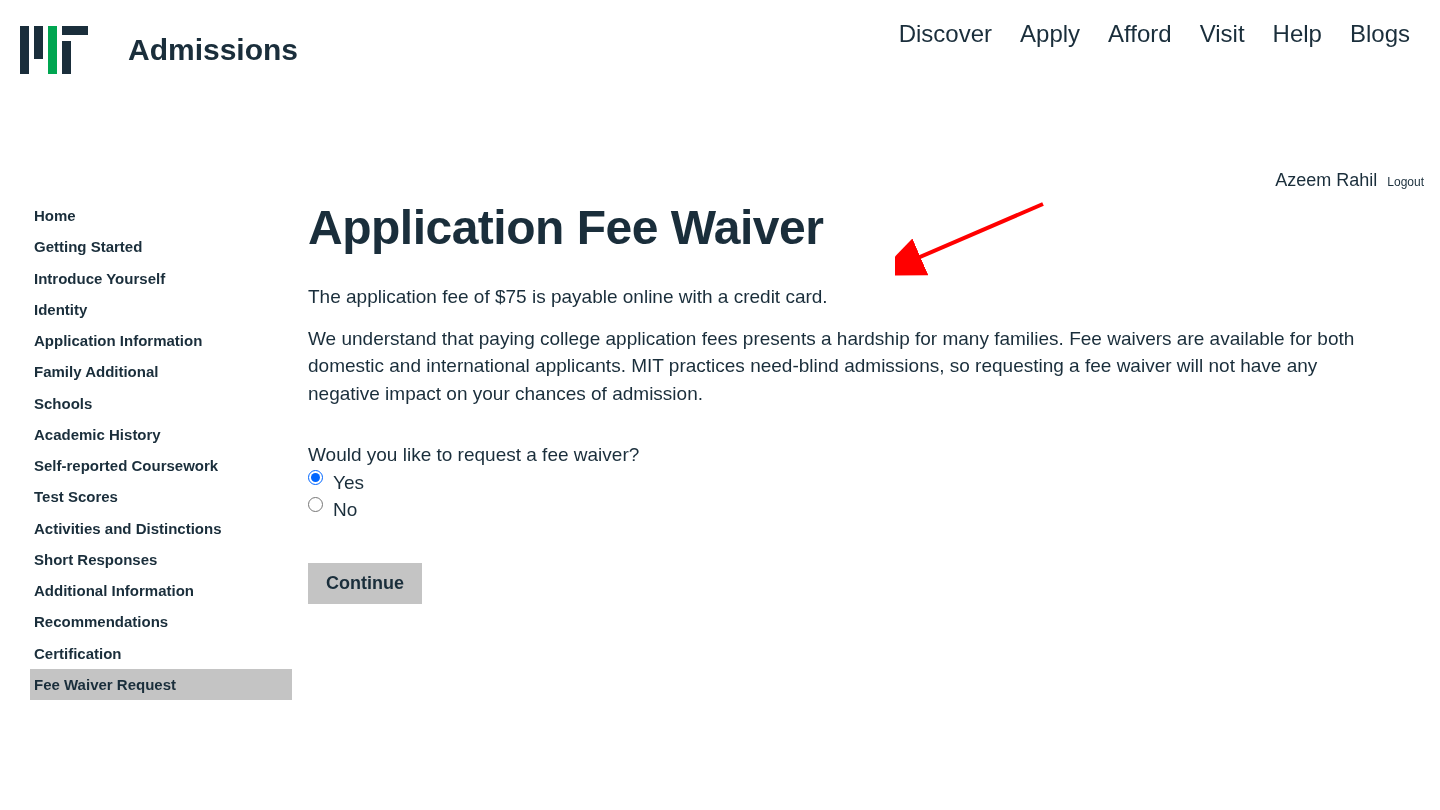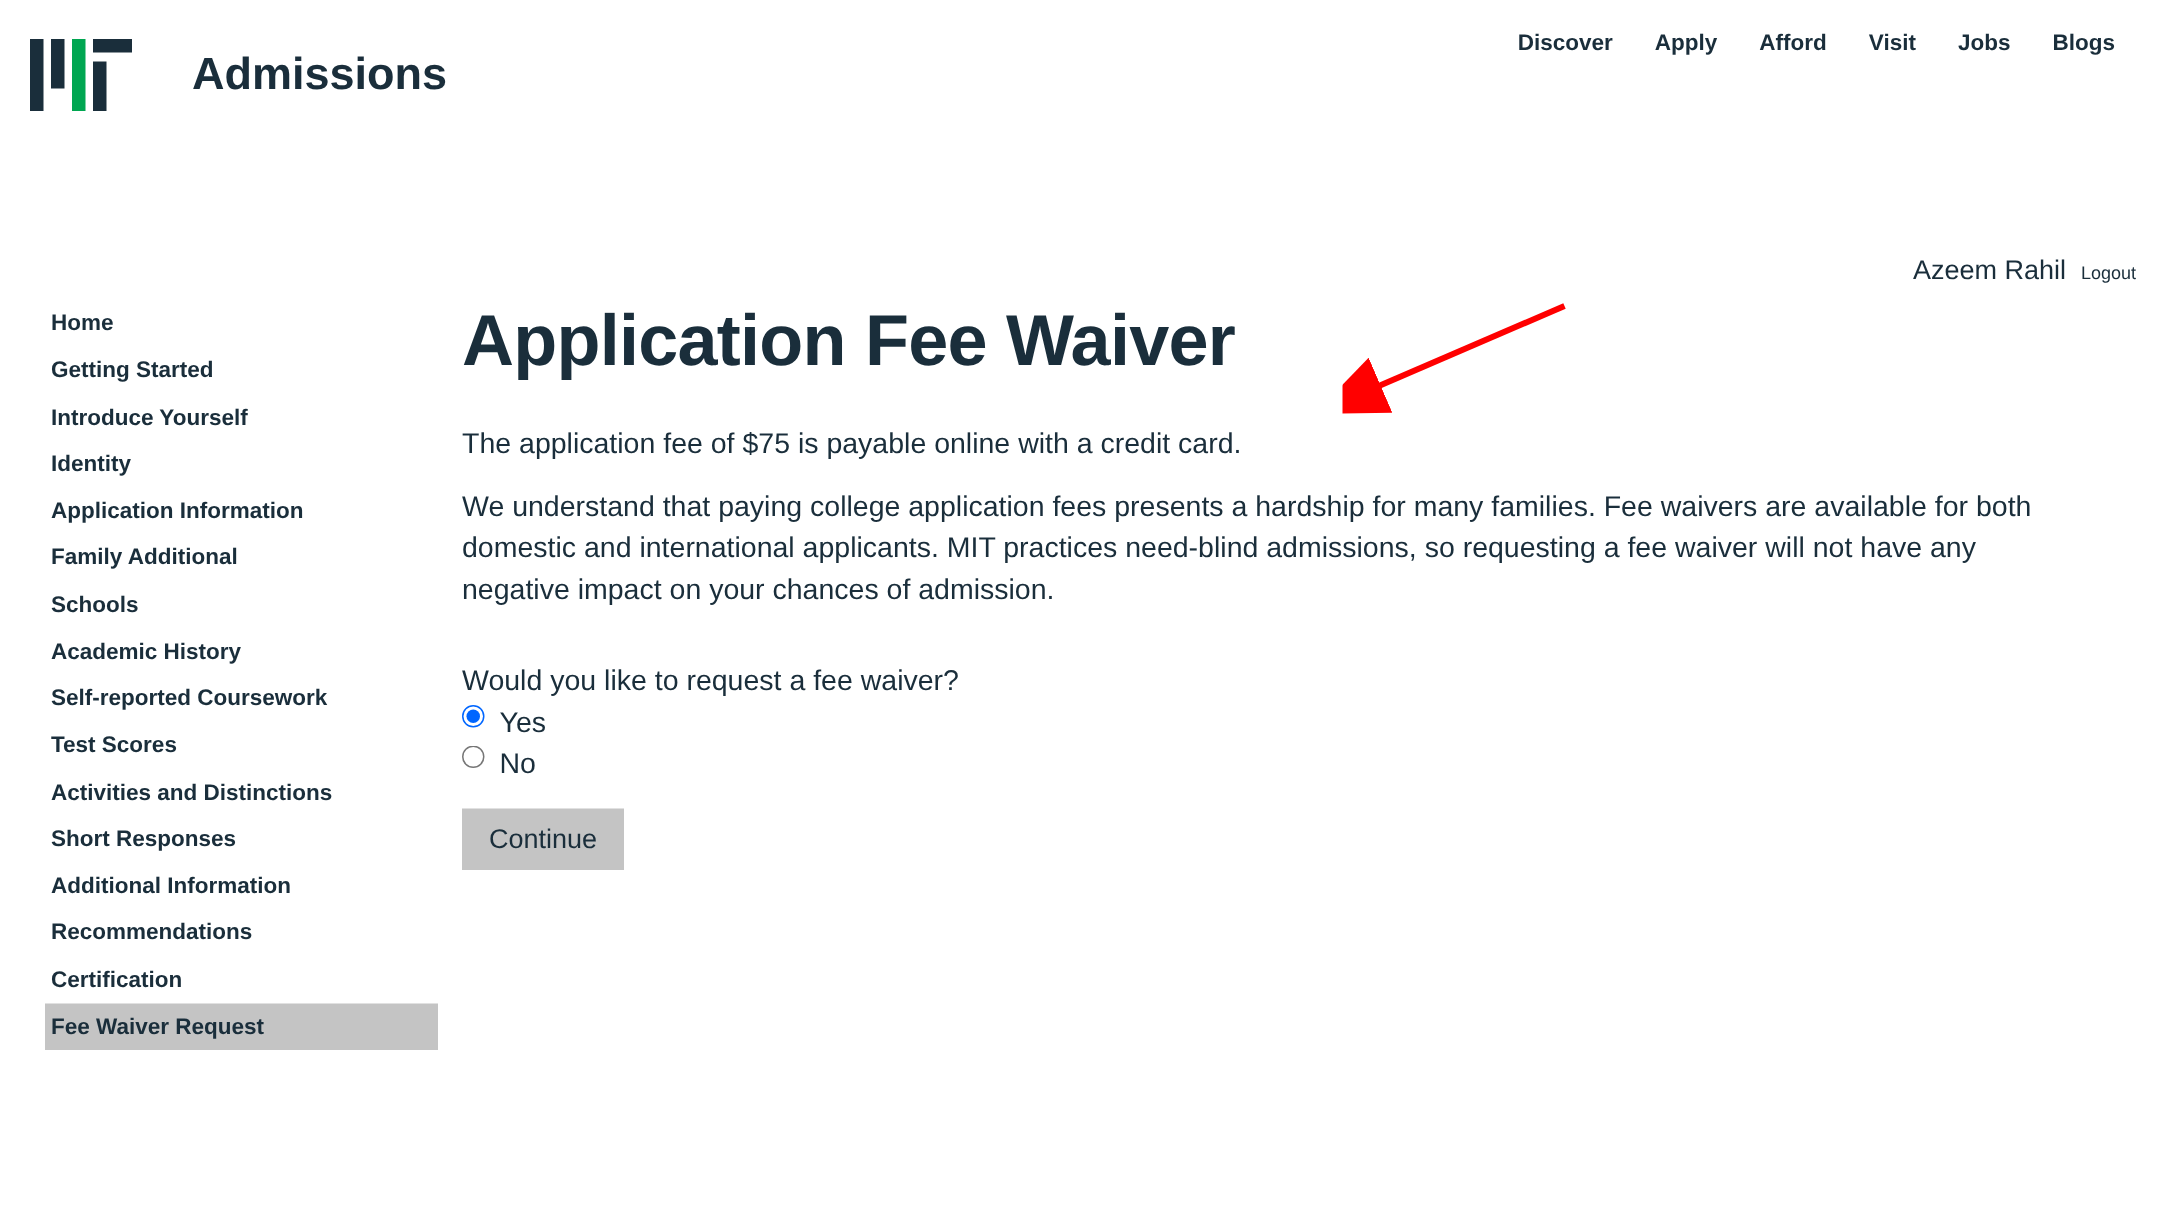--- a/index.html
+++ b/index.html
@@ -36,22 +36,22 @@
       font-weight: 600;
       color: #1a2e3b;
       letter-spacing: 0px;
     }
     .top-nav {
       display: flex;
       gap: 28px;
       padding-right: 10px;
     }
     .top-nav a {
-      font-size: 15px;
-      font-weight: 700;
+      font-size: 24px;
+      font-weight: 400;
       color: #1a2e3b;
       text-decoration: none;
       cursor: pointer;
     }
     .user-bar {
       position: absolute;
       right: 16px;
       top: 170px;
       display: flex;
       align-items: baseline;
@@ -124,26 +124,26 @@
       color: #1a2e3b;
       line-height: 1.4;
     }
     .radio-row input[type="radio"] {
       width: 15px;
       height: 15px;
       accent-color: #0066ff;
       margin: 0;
     }
     .continue-btn {
-      margin-top: 16px;
+      margin-top: 40px;
       background: #c4c4c4;
       border: none;
       padding: 10px 18px;
       font-size: 18px;
-      font-weight: 400;
+      font-weight: 700;
       color: #1a2e3b;
       cursor: pointer;
       font-family: inherit;
     }
     .annotation-arrow {
       position: absolute;
       left: 895px;
       top: 198px;
       pointer-events: none;
     }
@@ -160,21 +160,21 @@
       <rect x="42" y="15" width="9" height="33" fill="#1a2e3b"></rect>
       <rect x="42" y="0" width="26" height="9" fill="#1a2e3b"></rect>
     </svg>
     <div class="site-title">Admissions</div>
   </div>
   <nav class="top-nav">
     <a>Discover</a>
     <a>Apply</a>
     <a>Afford</a>
     <a>Visit</a>
-    <a>Jobs</a>
+    <a>Help</a>
     <a>Blogs</a>
   </nav>
 </div>
 
 <div class="user-bar">
   <span class="user-name">Azeem Rahil</span>
   <a class="logout-link">Logout</a>
 </div>
 
 <div class="layout">

